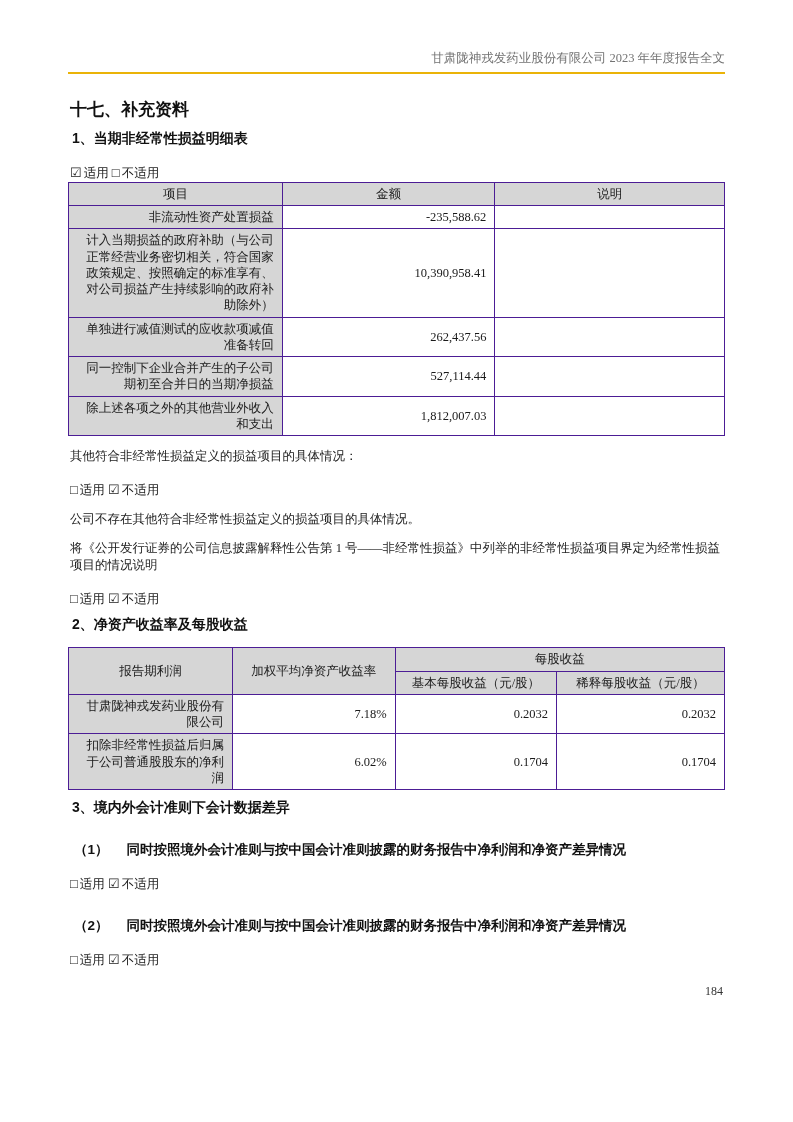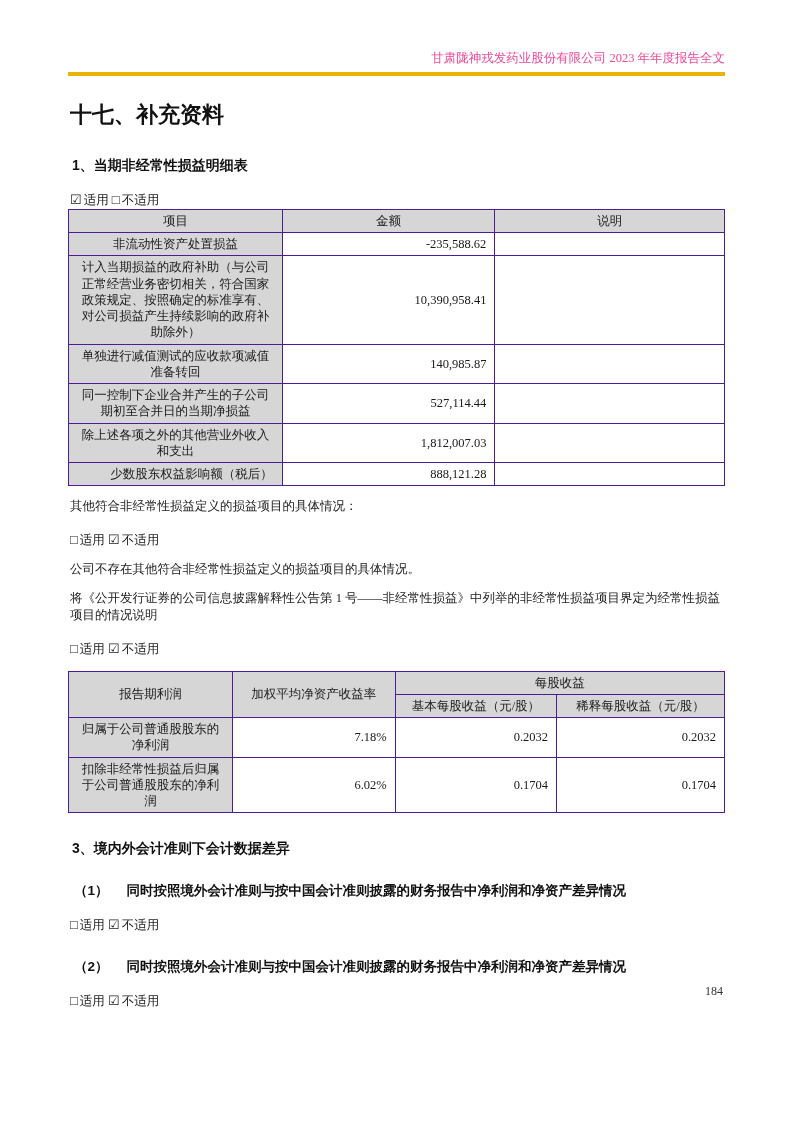--- a/index.html
+++ b/index.html
@@ -13,35 +13,35 @@
     overflow: hidden;
     box-sizing: border-box;
   }
   .content { padding: 0 68px; }
 
   
   .doc-header {
     margin-top: 50px;
     text-align: right;
     font-size: 12.5px;
-    color: #ec4899;
+    color: #737373;
     padding-bottom: 5px;
-    border-bottom: 4px solid #eab308;
+    border-bottom: 2px solid #eab308;
   }
 
   
   .h-main {
     margin: 24px 0 0 2px;
     font-family: "Liberation Sans", "DejaVu Sans", sans-serif;
-    font-size: 22px;
+    font-size: 17px;
     font-weight: bold;
     color: #111111;
   }
   .h-sub {
-    margin: 27px 0 0 4px;
+    margin: 9px 0 0 4px;
     font-family: "Liberation Sans", "DejaVu Sans", sans-serif;
     font-size: 14px;
     font-weight: bold;
     color: #111111;
   }
   .h-sub3 {
     margin: 24px 0 0 6px;
     font-family: "Liberation Sans", "DejaVu Sans", sans-serif;
     font-size: 13.5px;
     font-weight: bold;
@@ -74,21 +74,21 @@
     border: 1px solid #4c1d95;
     font-size: 12.5px;
     font-weight: normal;
     line-height: 1.3;
     padding: 3px 8px;
     vertical-align: middle;
     word-break: break-all;
     margin-left: 24px;
   }
   th { background: #d6d6d6; text-align: center; }
-  td.item { background: #d6d6d6; text-align: center; }
+  td.item { background: #d6d6d6; text-align: right; }
   td.amt, td.num { text-align: right; background: #ffffff; }
   td.note { background: #ffffff; }
   tr.total td.note { background: #d6d6d6; text-align: center; }
   td.indent { padding-left: 40px; }
   .t2 { margin-top: 13px; }
 
   .page-number {
     position: absolute;
     top: 984px;
     right: 70px;
@@ -135,57 +135,53 @@
           <td class="amt">-235,588.62</td>
           <td class="note"></td>
         </tr>
         <tr>
           <td class="item">计入当期损益的政府补助（与公司正常经营业务密切相关，符合国家政策规定、按照确定的标准享有、对公司损益产生持续影响的政府补助除外）</td>
           <td class="amt">10,390,958.41</td>
           <td class="note"></td>
         </tr>
         <tr>
           <td class="item">单独进行减值测试的应收款项减值准备转回</td>
-          <td class="amt">140,985.87</td>
+          <td class="amt">262,437.56</td>
           <td class="note"></td>
         </tr>
         <tr>
           <td class="item">同一控制下企业合并产生的子公司期初至合并日的当期净损益</td>
           <td class="amt">527,114.44</td>
           <td class="note"></td>
         </tr>
         <tr>
           <td class="item">除上述各项之外的其他营业外收入和支出</td>
           <td class="amt">1,812,007.03</td>
           <td class="note"></td>
         </tr>
-        <tr>
-          <td class="item indent">少数股东权益影响额（税后）</td>
-          <td class="amt">888,121.28</td>
-          <td class="note"></td>
-        </tr>
       </tbody>
     </table>
 
     <div class="para">其他符合非经常性损益定义的损益项目的具体情况：</div>
 
     <div class="chk-line">
       <span class="chk">□</span><span>适用</span>
       <span class="opt2"><span class="chk">☑</span><span>不适用</span></span>
     </div>
 
     <div class="para">公司不存在其他符合非经常性损益定义的损益项目的具体情况。</div>
 
     <div class="para">将《公开发行证券的公司信息披露解释性公告第 1 号——非经常性损益》中列举的非经常性损益项目界定为经常性损益项目的情况说明</div>
 
     <div class="chk-line">
       <span class="chk">□</span><span>适用</span>
       <span class="opt2"><span class="chk">☑</span><span>不适用</span></span>
     </div>
 
+    <div class="h-sub">2、净资产收益率及每股收益</div>
 
     <table class="t2">
       <colgroup>
           <col style="width:25%">
           <col style="width:24.8%">
           <col style="width:24.6%">
           <col style="width:25.6%">
         </colgroup>
       <thead>
         <tr>
@@ -193,21 +189,21 @@
           <th rowspan="2">加权平均净资产收益率</th>
           <th colspan="2">每股收益</th>
         </tr>
         <tr>
           <th>基本每股收益（元/股）</th>
           <th>稀释每股收益（元/股）</th>
         </tr>
       </thead>
       <tbody>
         <tr>
-          <td class="item">归属于公司普通股股东的净利润</td>
+          <td class="item">甘肃陇神戎发药业股份有限公司</td>
           <td class="num">7.18%</td>
           <td class="num">0.2032</td>
           <td class="num">0.2032</td>
         </tr>
         <tr>
           <td class="item">扣除非经常性损益后归属于公司普通股股东的净利润</td>
           <td class="num">6.02%</td>
           <td class="num">0.1704</td>
           <td class="num">0.1704</td>
         </tr>

